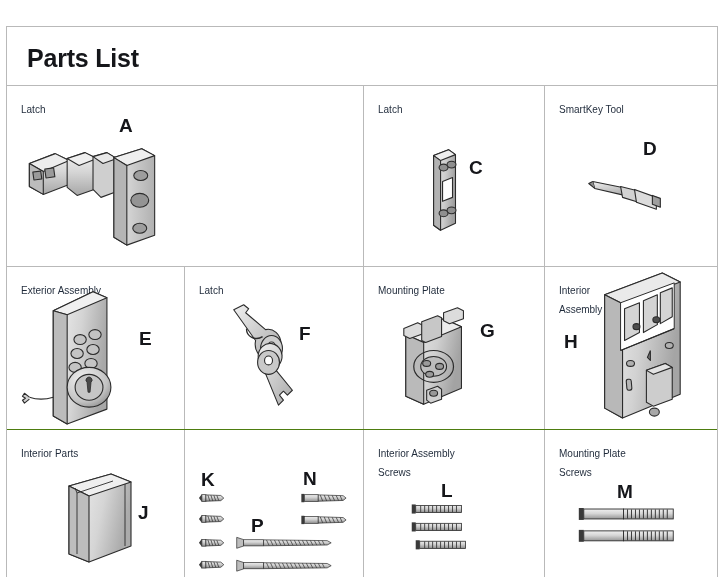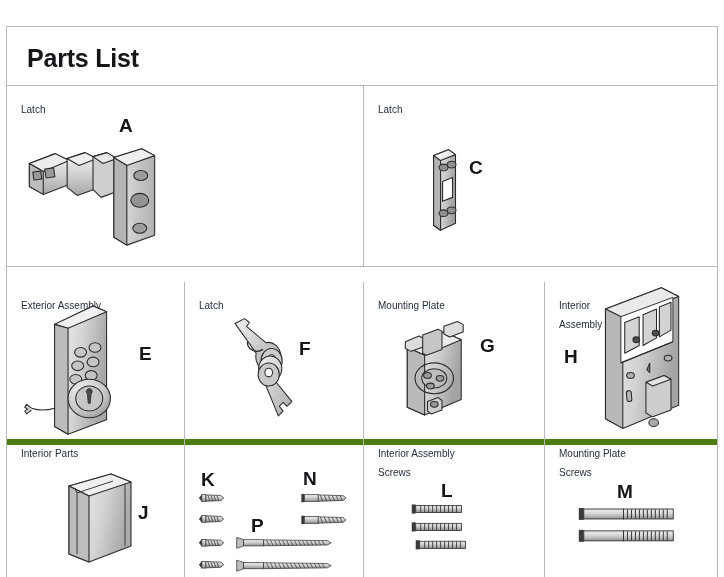--- a/index.html
+++ b/index.html
@@ -56,21 +56,21 @@
     width: 710px;
     height: 504px;
   }
   .row {
     position: absolute;
     left: 0;
     width: 710px;
     box-sizing: border-box;
   }
   .row-1 { top: 0px;   height: 181px; border-bottom: 1px solid #b9b9b9; }
-  .row-2 { top: 196px; height: 163px; border-bottom: 6px solid #4d7c0f; }
+  .row-2 { top: 181px; height: 163px; border-bottom: 1px solid #4d7c0f; }
   .row-3 { top: 344px; height: 160px; }
 
   .cell {
     position: absolute;
     top: 0;
     height: 100%;
     box-sizing: border-box;
   }
   .cell.c0 { left: 0px;   width: 177px; }
   .cell.c1 { left: 177px; width: 179px; border-left: 1px solid #b9b9b9; }
@@ -172,20 +172,39 @@
               <ellipse cx="80" cy="82" rx="4.5" ry="3.4" fill="#8f8f8f"></ellipse>
               <ellipse cx="88" cy="79" rx="4.5" ry="3.4" fill="#8f8f8f"></ellipse>
               <ellipse cx="80" cy="128" rx="4.5" ry="3.4" fill="#8f8f8f"></ellipse>
               <ellipse cx="88" cy="125" rx="4.5" ry="3.4" fill="#8f8f8f"></ellipse>
               <polygon points="79,96 89,92 89,112 79,116" fill="#ffffff"></polygon>
             </g>
           </svg>
           <div class="letter" style="left:105px; top:71px;">C</div>
         </div>
 
+        <div class="cell c3">
+          <div class="cell-label">SmartKey Tool</div>
+          <svg class="art" viewBox="0 0 173 181">
+            <defs>
+              <linearGradient id="gTool" x1="0" y1="0" x2="0.4" y2="1">
+                <stop offset="0%" stop-color="#f0f0f0"></stop>
+                  <stop offset="100%" stop-color="#b4b4b4"></stop>
+              </linearGradient>
+            </defs>
+            <g stroke="#2b2b2b" stroke-width="1.1" stroke-linejoin="round">
+              <polygon points="48,96 78,102 80,110 50,103" fill="url(#gTool)"></polygon>
+              <polygon points="76,101 92,105 94,117 78,112" fill="#d2d2d2"></polygon>
+              <polygon points="90,104 112,112 112,124 92,117" fill="#dcdcdc"></polygon>
+              <polygon points="108,110 116,113 116,122 108,119" fill="#9f9f9f"></polygon>
+              <polyline points="48,96 44,98 50,103" fill="#8f8f8f"></polyline>
+            </g>
+          </svg>
+          <div class="letter" style="left:98px; top:52px;">D</div>
+        </div>
       </div>
 
       <div class="row row-2">
 
         <div class="cell c0">
           <div class="cell-label">Exterior Assembly</div>
           <svg class="art" viewBox="0 0 177 163">
             <defs>
               <linearGradient id="gExt" x1="0" y1="0" x2="1" y2="0.3">
                 <stop offset="0%" stop-color="#f3f3f3"></stop>

